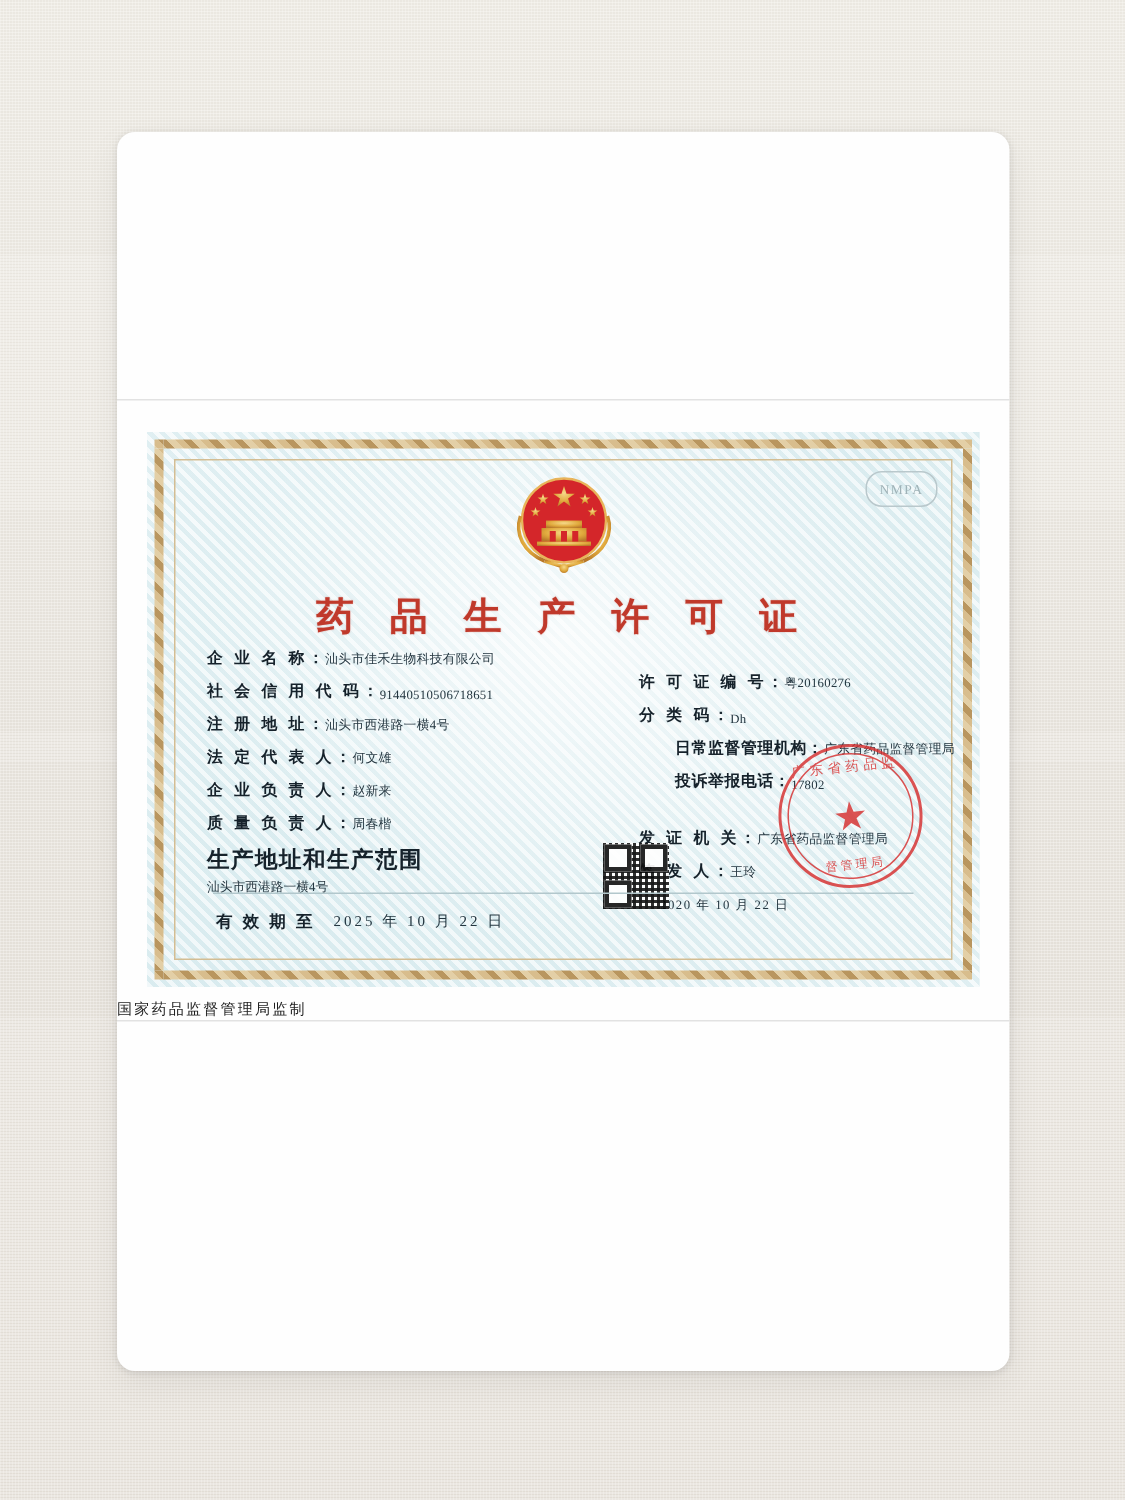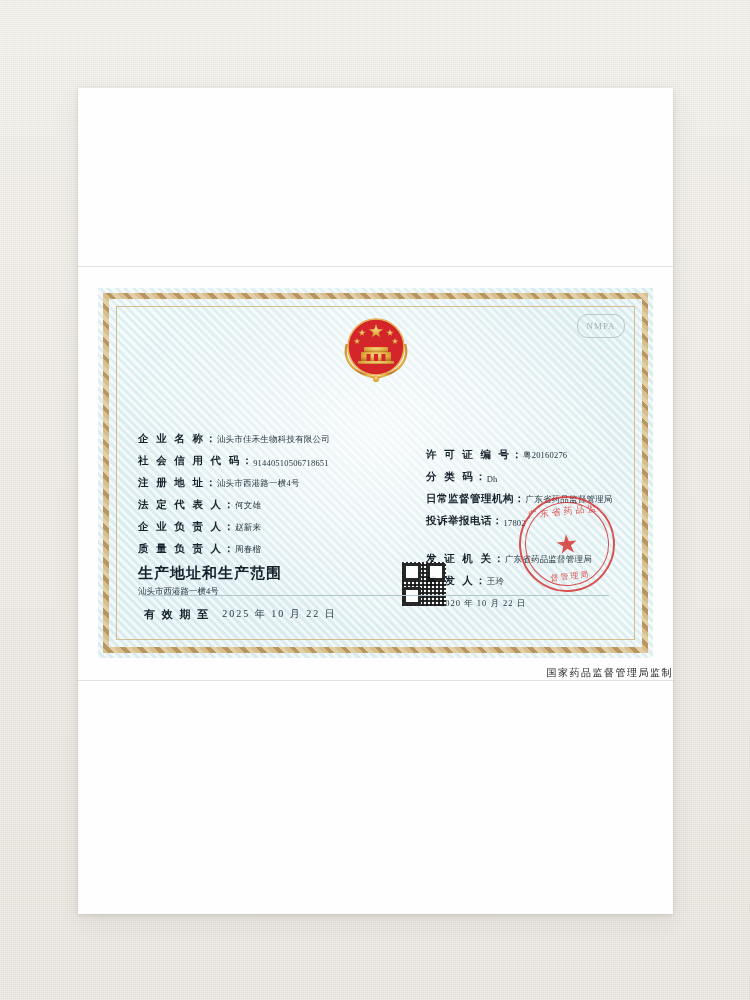--- a/index.html
+++ b/index.html
@@ -32,21 +32,21 @@
   }
 
   
   .sheet {
     position: absolute;
     left: 78px;
     top: 88px;
     width: 595px;
     height: 826px;
     background: #fefefe;
-    border-radius: 0;
+    border-radius: 12px;
     box-shadow: 0 1px 5px rgba(0,0,0,0.10), 0 8px 24px rgba(0,0,0,0.06);
   }
   .sheet-divider-top {
     position: absolute;
     left: 0; right: 0;
     top: 178px;
     height: 1px;
     background: #e2e2e2;
   }
   .sheet-divider-bottom {
@@ -169,21 +169,21 @@
     margin-bottom: 8px;
     white-space: nowrap;
   }
   .field-label {
     font-size: 10.5px;
     font-weight: bold;
     letter-spacing: 2.5px;
     color: #16222b;
     flex: none;
   }
-  .field-label.tight { letter-spacing: 0.5px; }
+  .field-label.tight { letter-spacing: 0.5px; margin-left: 24px; }
   .field-colon {
     font-size: 10.5px;
     font-weight: bold;
     margin: 0 1px 0 0;
   }
   .field-value {
     font-size: 8.5px;
     color: #243640;
     letter-spacing: .2px;
   }
@@ -318,21 +318,21 @@
     font-size: 10px;
     margin-left: 12px;
     letter-spacing: 2px;
     color: #243640;
   }
 
   .issuer-footer {
     position: absolute;
     left: 0; right: 0;
     top: 578px;
-    text-align: right;
+    text-align: left;
     font-family: "Liberation Serif", serif;
     font-size: 10px;
     letter-spacing: 1.5px;
     color: #1d1d1d;
   }
 </style>
 </head>
 <body>
 
 <div class="page-backdrop"></div>
@@ -376,20 +376,21 @@
           <polygon points="24,24 24.8,26.4 27.3,26.4 25.2,27.9 26,30.3 24,28.8 22,30.3 22.8,27.9 20.7,26.4 23.2,26.4" fill="url(#gold)"></polygon>
           <polygon points="62,24 62.8,26.4 65.3,26.4 63.2,27.9 64,30.3 62,28.8 60,30.3 60.8,27.9 58.7,26.4 61.2,26.4" fill="url(#gold)"></polygon>
 
           <path d="M14 30 C10 42, 16 54, 30 60" stroke="url(#gold)" stroke-width="2.4" fill="none"></path>
           <path d="M72 30 C76 42, 70 54, 56 60" stroke="url(#gold)" stroke-width="2.4" fill="none"></path>
           <path d="M30 60 L43 64 L56 60" stroke="url(#gold)" stroke-width="2.4" fill="none"></path>
           <circle cx="43" cy="65" r="3" fill="url(#gold)"></circle>
         </svg>
       </div>
 
+      <div class="cert-title">药 品 生 产 许 可 证</div>
 
       <div class="fields">
 
         <div class="col-left">
           <div class="field-row">
             <span class="field-label">企 业 名 称</span>
             <span class="field-colon">：</span>
             <span class="field-value">汕头市佳禾生物科技有限公司</span>
           </div>
           <div class="field-row">

